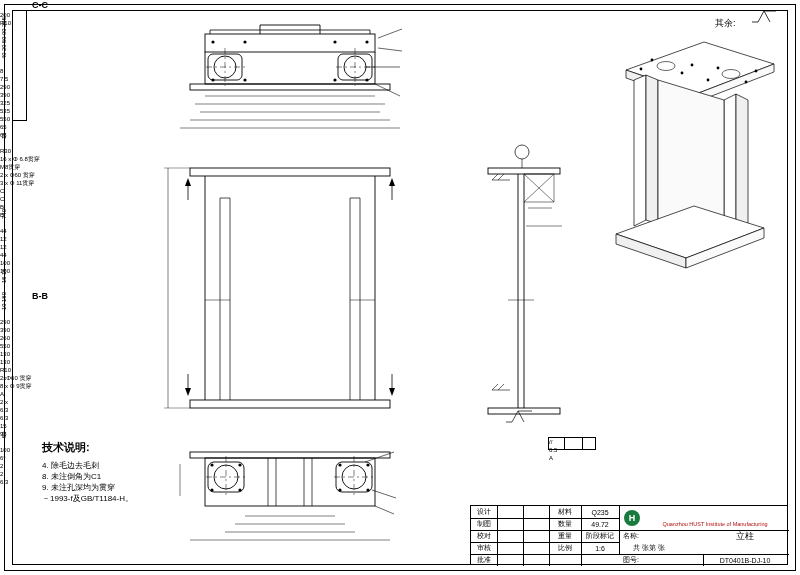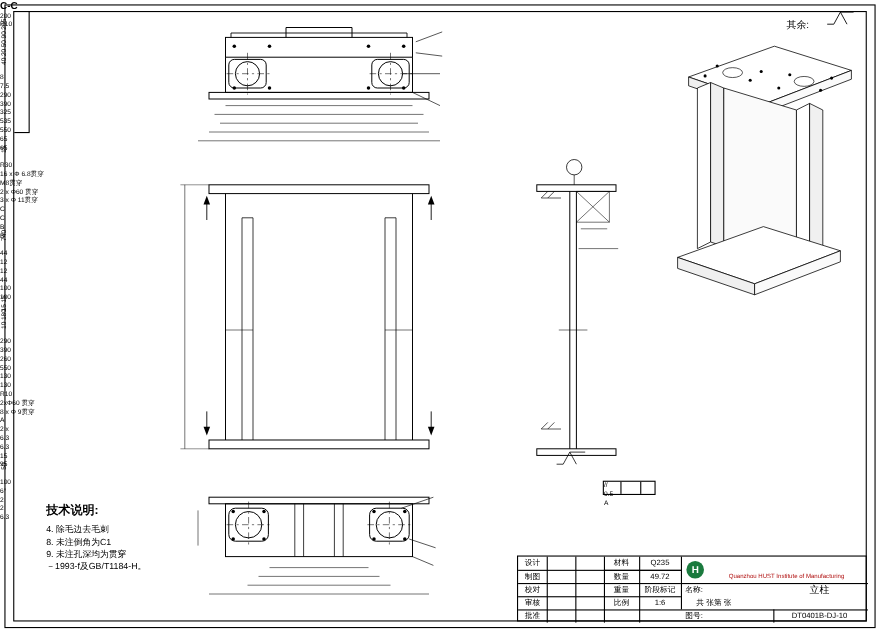--- a/index.html
+++ b/index.html
@@ -31,21 +31,21 @@
     width: 776px; height: 555px;
     border: 1px solid #000;
     box-sizing: border-box;
   }
   .abs { position: absolute; }
   .ln { position: absolute; background: #000; }
   .hl { height: 1px; }
   .vl { width: 1px; }
   .t6 { font-size: 6px; line-height: 8px; }
   .t9 { font-size: 9px; line-height: 11px; }
-  .bold { font-weight: bold; }
+  .bold { font-weight: bold; margin-left: 32px; }
   .rot90 {
     transform: rotate(-90deg);
     transform-origin: left top;
   }
   .box-out { position: absolute; border: 1px solid #000; box-sizing: border-box; }
   svg { display: block; overflow: visible; }
 
   
   #titleblock {
     position: absolute;
@@ -216,20 +216,21 @@
   <div class="t6 rot90" style="left:166px; top:300px;">740</div>
   <div class="t6" style="left:218px; top:214px;">44</div>
   <div class="t6" style="left:264px; top:214px;">12</div>
   <div class="t6" style="left:348px; top:214px;">12</div>
   <div class="t6" style="left:392px; top:214px;">44</div>
   <div class="t6" style="left:228px; top:292px;">100</div>
   <div class="t6" style="left:358px; top:292px;">100</div>
   <div class="t6 rot90" style="left:163px; top:152px;">15</div>
   <div class="t6 rot90" style="left:163px; top:438px;">15</div>
 
+  <div class="t9 bold" style="left:286px; top:434px;">B-B</div>
 
   <svg class="abs" style="left:150px; top:446px;" width="280" height="110">
 
     <rect x="40" y="6" width="200" height="6" fill="none" stroke="#000" stroke-width="0.9"></rect>
     <rect x="55" y="12" width="170" height="48" fill="none" stroke="#000" stroke-width="0.9"></rect>
 
     <rect x="58" y="16" width="36" height="30" rx="6" fill="none" stroke="#000" stroke-width="0.9"></rect>
     <circle cx="76" cy="31" r="12" fill="none" stroke="#000" stroke-width="0.9"></circle>
     <rect x="186" y="16" width="36" height="30" rx="6" fill="none" stroke="#000" stroke-width="0.9"></rect>
     <circle cx="204" cy="31" r="12" fill="none" stroke="#000" stroke-width="0.9"></circle>
@@ -355,21 +356,21 @@
     <polygon class="iso-face-1" points="128,78 140,72 140,218 128,224"></polygon>
     <polygon class="iso-face-3" points="140,72 152,78 152,222 140,218"></polygon>
 
     <polygon class="iso-face-2" points="62,58 128,78 128,224 62,202"></polygon>
 
     <polygon class="iso-face-1" points="20,212 98,184 168,206 90,236"></polygon>
     <polygon class="iso-face-3" points="20,212 20,222 90,246 90,236"></polygon>
     <polygon class="iso-face-2" points="90,236 90,246 168,216 168,206"></polygon>
   </svg>
 
-  <div class="abs" style="left:42px; top:456px; width:190px;">
+  <div class="abs" style="left:42px; top:440px; width:190px;">
     <div class="notes-title">技术说明:</div>
     <div class="notes-line" style="margin-top:5px;">4. 除毛边去毛刺</div>
     <div class="notes-line">8. 未注倒角为C1</div>
     <div class="notes-line">9. 未注孔深均为贯穿</div>
     <div class="notes-line">   －1993-f及GB/T1184-H。</div>
   </div>
 
   <div id="titleblock">
 
     <div class="ln vl" style="left:26px; top:0; height:60px;"></div>

